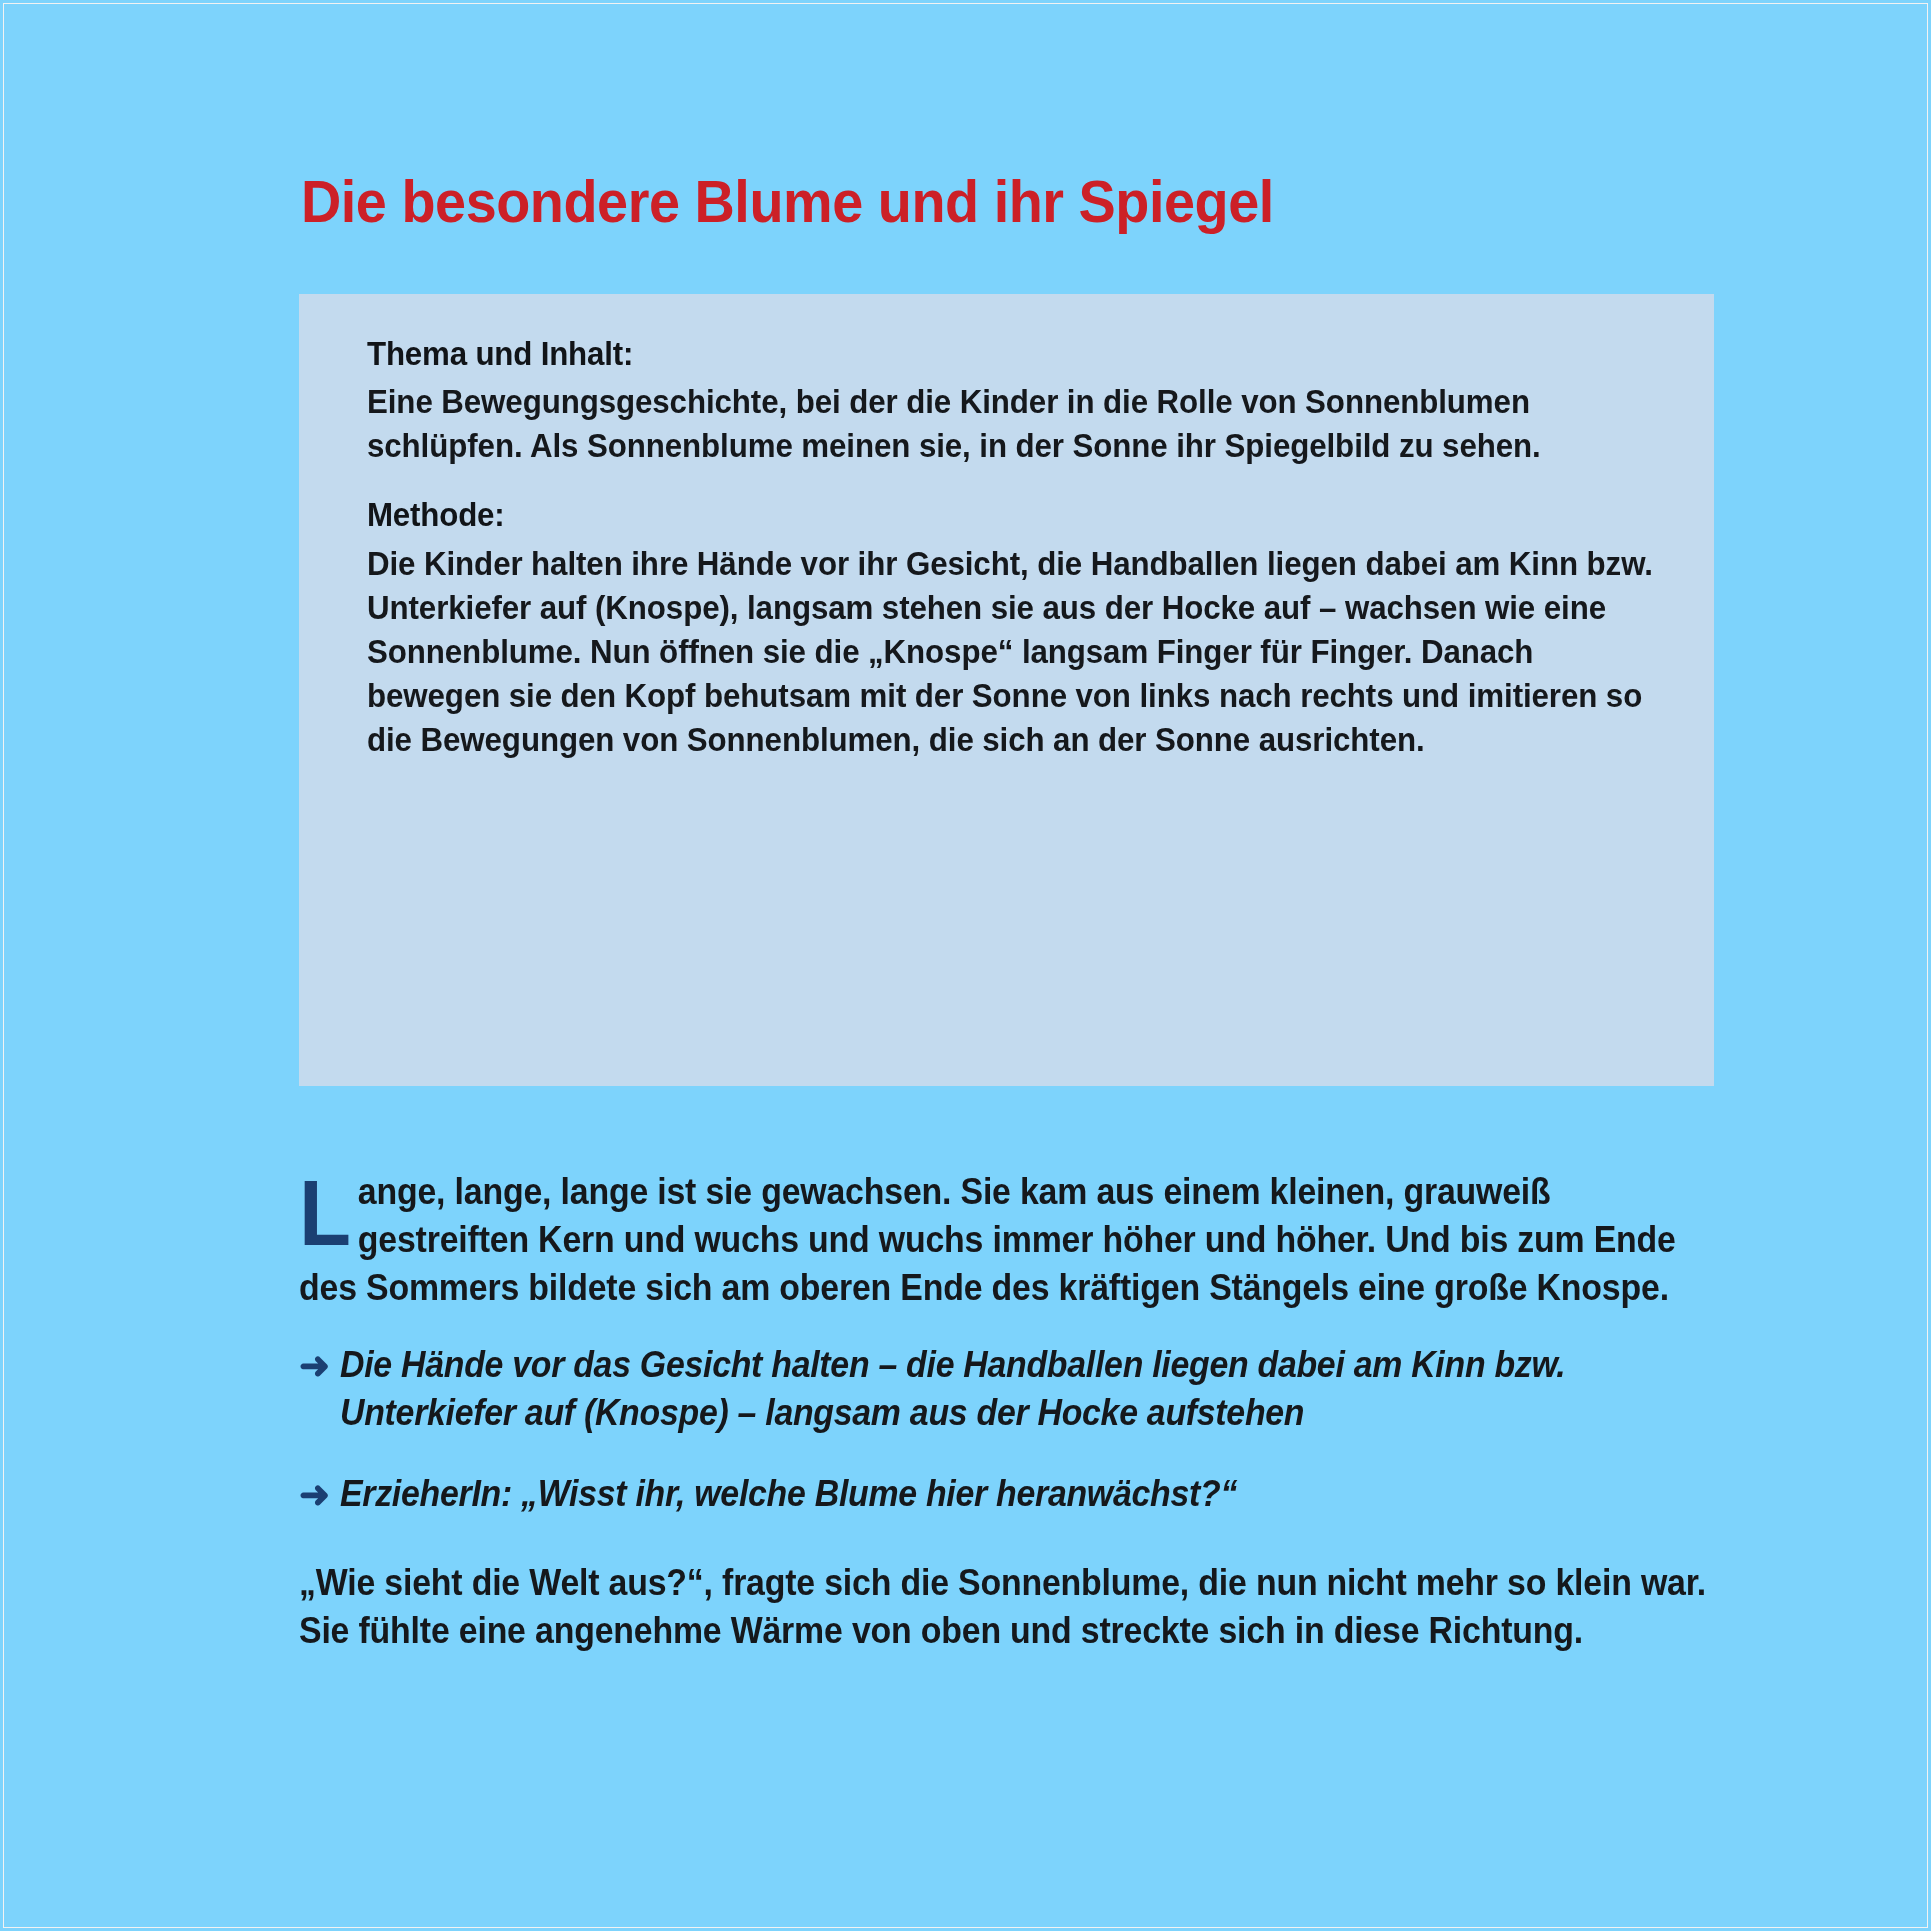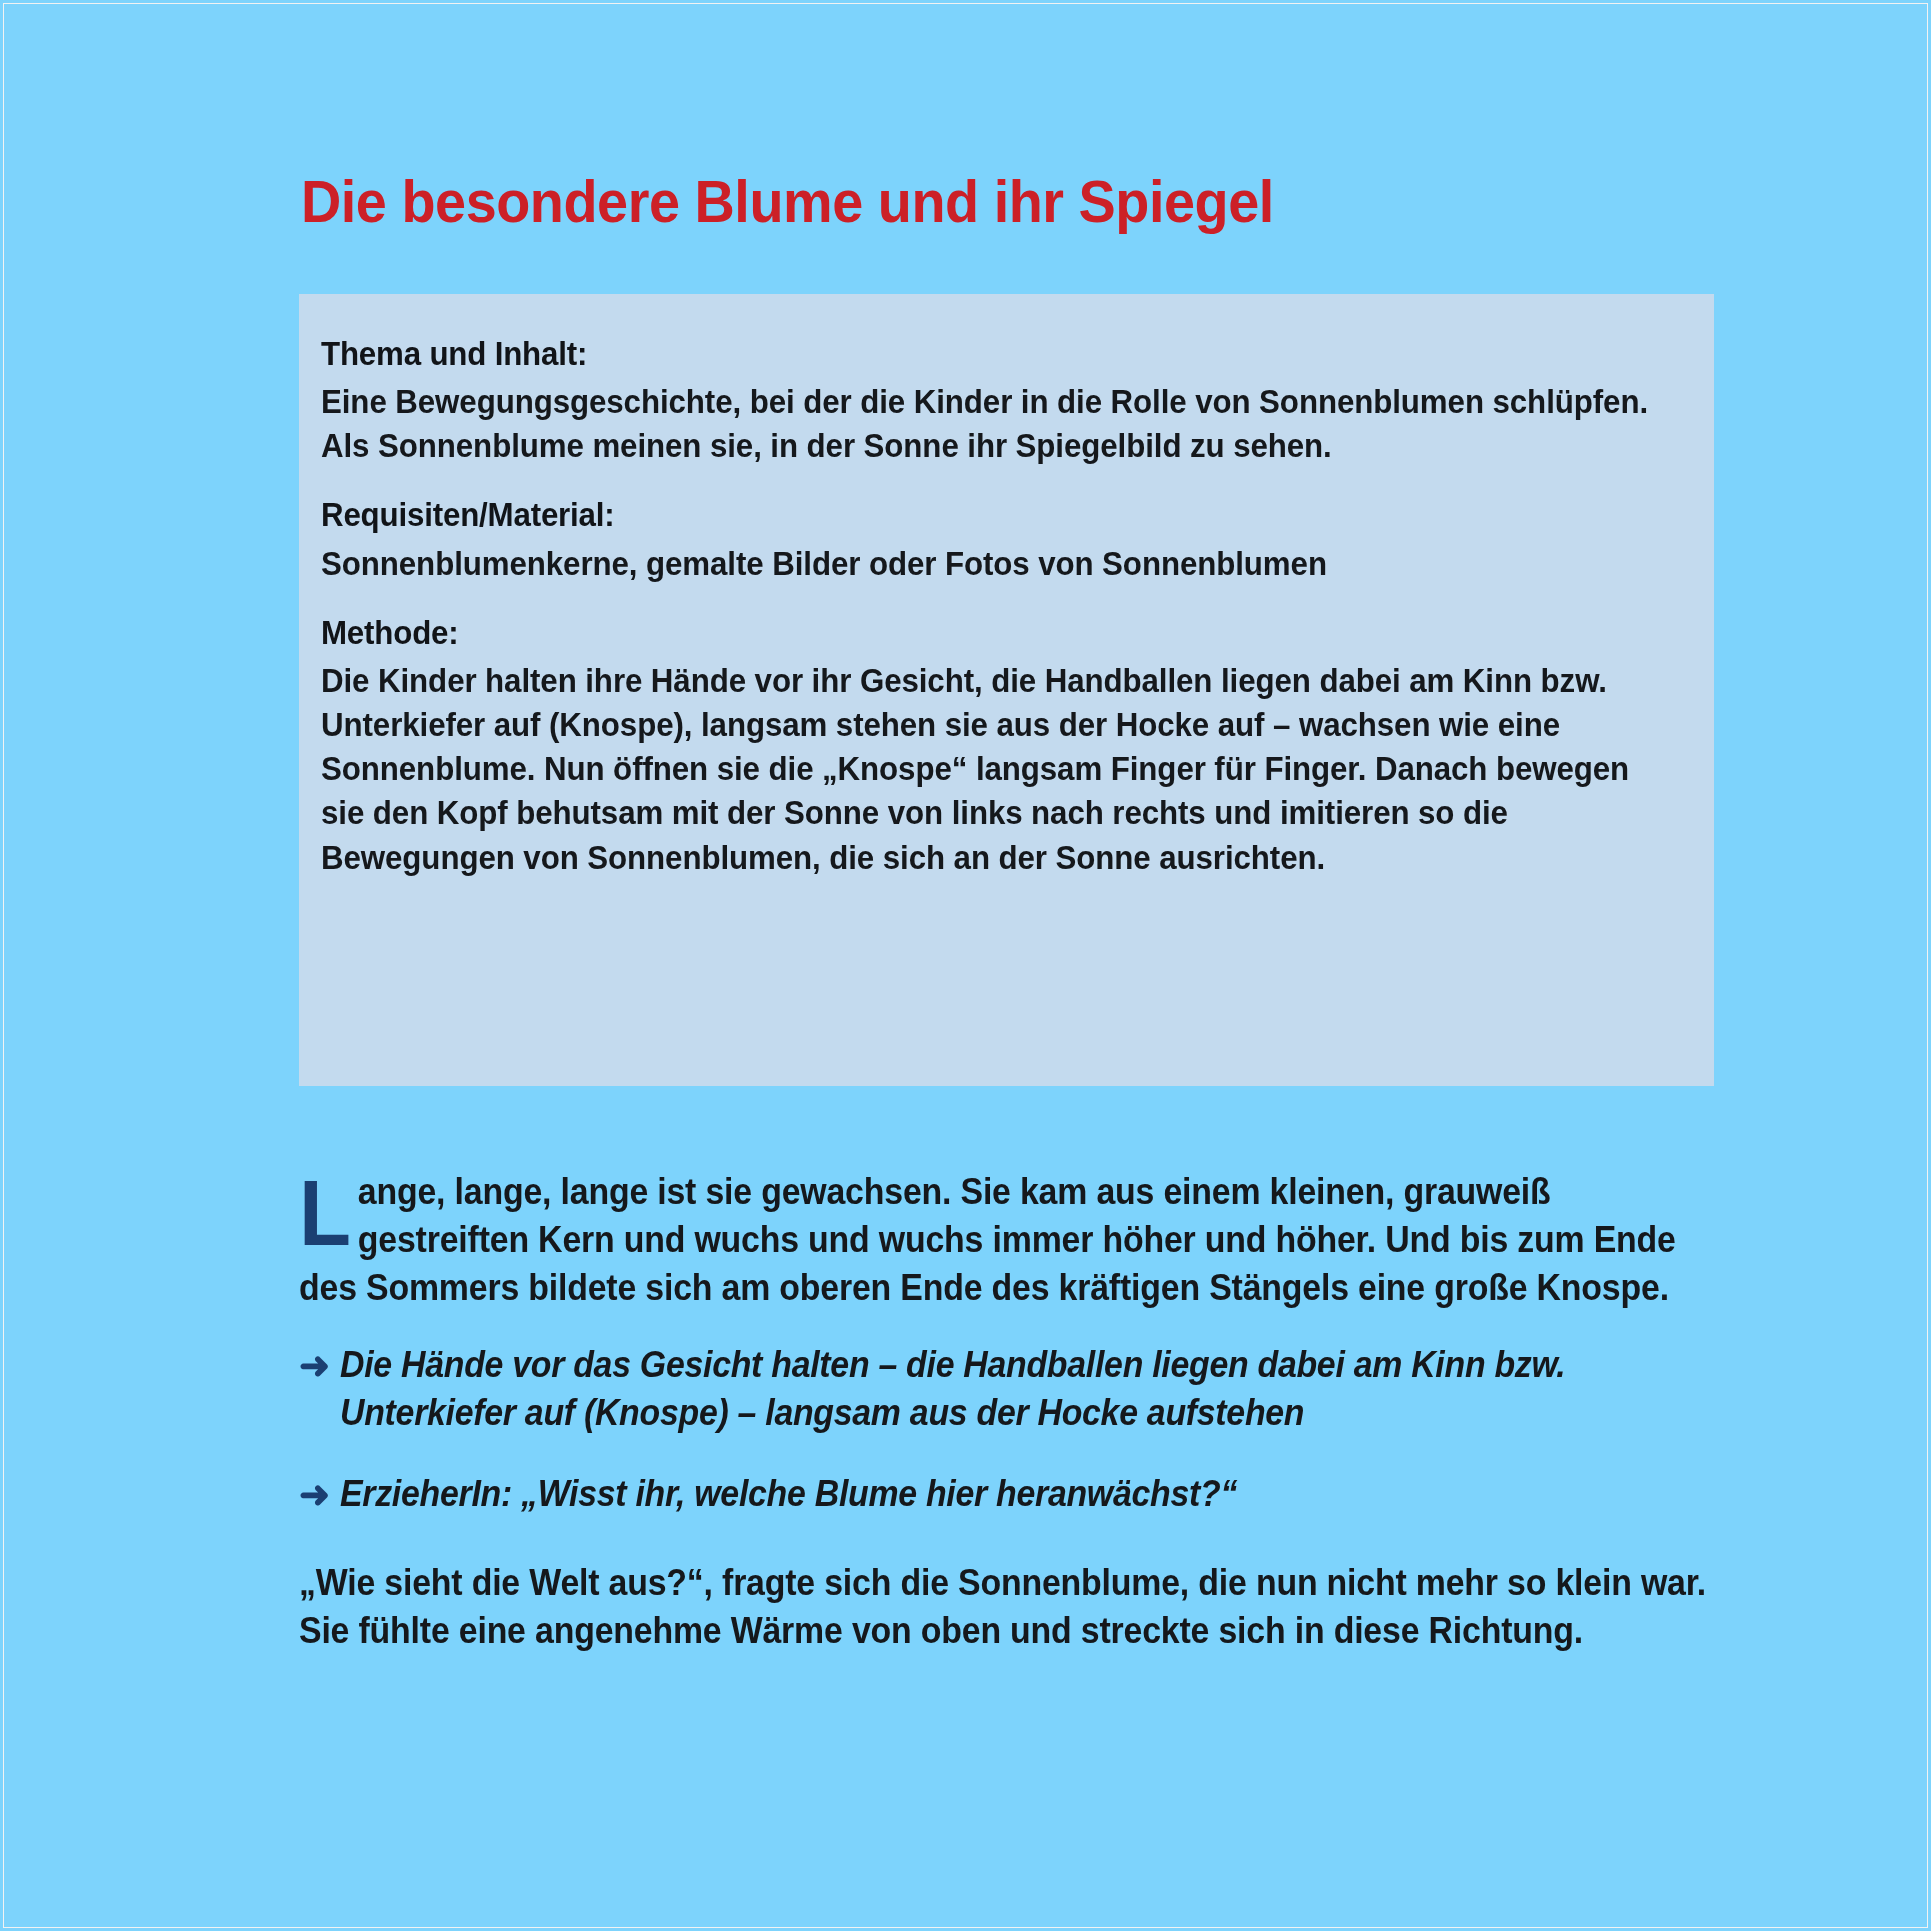--- a/index.html
+++ b/index.html
@@ -52,21 +52,21 @@
 
   
   .info-box {
     position: absolute;
     left: 299px;
     top: 294px;
     width: 1415px;
     height: 792px;
     background: #c3daee;
     box-sizing: border-box;
-    padding: 37px 44px 29px 22px;
+    padding: 37px 44px 29px 68px;
   }
 
   .info-section {
     margin-bottom: 25px;
   }
   .info-section.last {
     margin-bottom: 12px;
   }
 
   .info-label {
@@ -158,24 +158,20 @@
 
   <h1 class="title">Die besondere Blume und ihr Spiegel</h1>
 
   <section class="info-box">
 
     <div class="info-section">
       <div class="info-label">Thema und Inhalt:</div>
       <div class="info-text">Eine Bewegungsgeschichte, bei der die Kinder in die Rolle von Sonnenblumen schlüpfen. Als Sonnenblume meinen sie, in der Sonne ihr Spiegelbild zu sehen.</div>
     </div>
 
-    <div class="info-section">
-      <div class="info-label">Requisiten/Material:</div>
-      <div class="info-text">Sonnenblumenkerne, gemalte Bilder oder Fotos von Sonnenblumen</div>
-    </div>
 
     <div class="info-section last">
       <div class="info-label">Methode:</div>
       <div class="info-text">Die Kinder halten ihre Hände vor ihr Gesicht, die Handballen liegen dabei am Kinn bzw. Unterkiefer auf (Knospe), langsam stehen sie aus der Hocke auf – wachsen wie eine Sonnenblume. Nun öffnen sie die „Knospe“ langsam Finger für Finger. Danach bewegen sie den Kopf behutsam mit der Sonne von links nach rechts und imitieren so die Bewegungen von Sonnenblumen, die sich an der Sonne ausrichten.</div>
     </div>
 
   </section>
 
   <div class="body-block">
 

